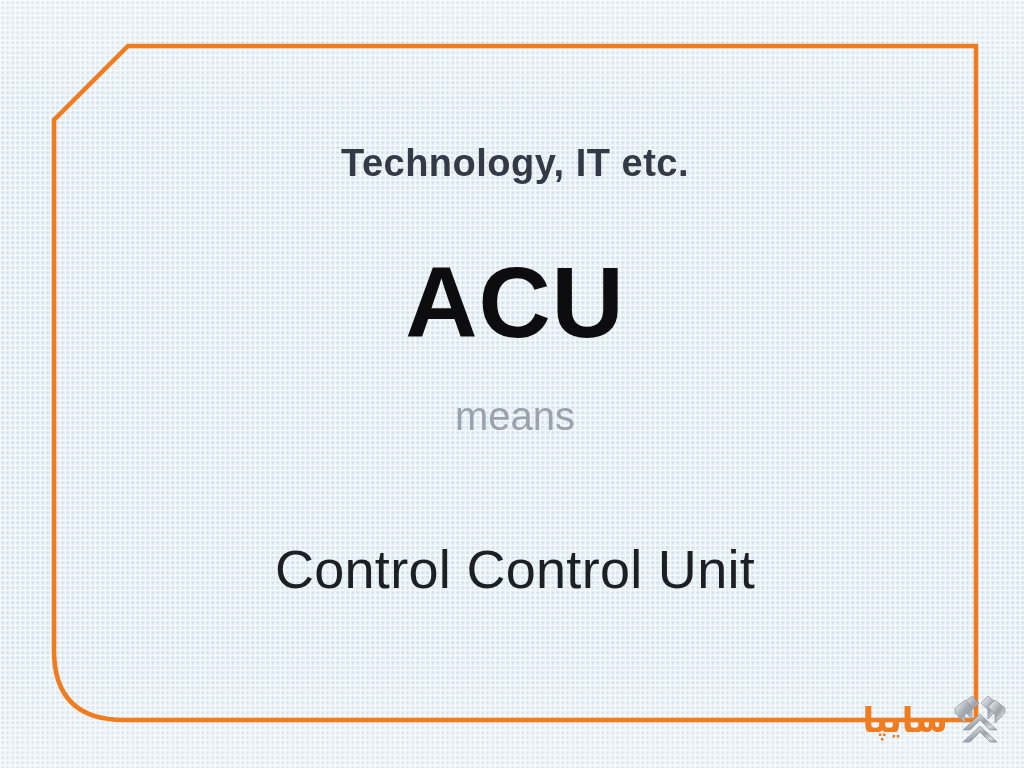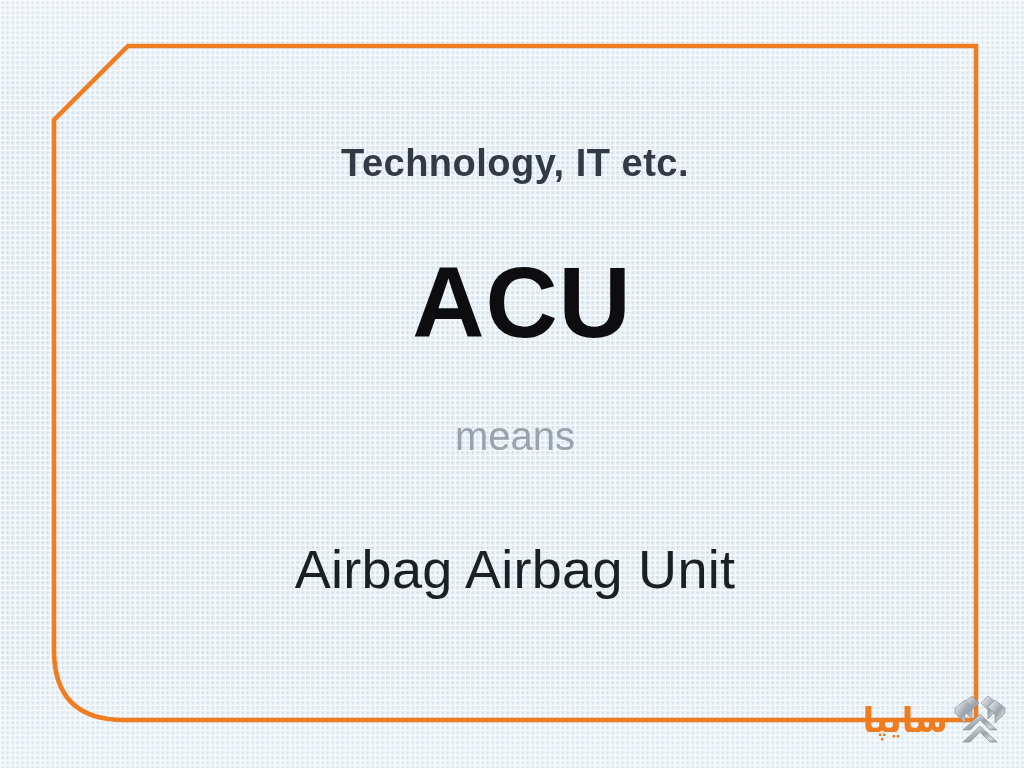--- a/index.html
+++ b/index.html
@@ -80,26 +80,25 @@
     position: absolute;
     top: 208px;
     left: 0;
     width: 100%;
     text-align: center;
     font-size: 100px;
     font-weight: 700;
     letter-spacing: 1px;
     color: #0d0d0f;
     line-height: 1;
-    margin-left: 7px;
   }
 
   .means {
     position: absolute;
-    top: 372px;
+    top: 352px;
     left: 0;
     width: 100%;
     text-align: center;
     font-size: 40px;
     font-weight: 400;
     color: #9aa3ad;
     line-height: 1;
   }
 
   .expansion {
@@ -148,21 +147,21 @@
   </div>
 
   <div class="content">
 
     <div class="category">Technology, IT etc.</div>
 
     <div class="acronym">ACU</div>
 
     <div class="means">means</div>
 
-    <div class="expansion">Airbag Airbag Unit</div>
+    <div class="expansion">Control Control Unit</div>
 
   </div>
 
   <div class="brand">
     <span class="brand-wordmark">سایپا</span>
     <span>
       <svg class="brand-mark" viewBox="0 0 56 52" aria-hidden="true">
         <defs>
           <linearGradient id="chv" x1="0" y1="0" x2="1" y2="1">
             <stop offset="0%" stop-color="#f4f5f6"></stop>

